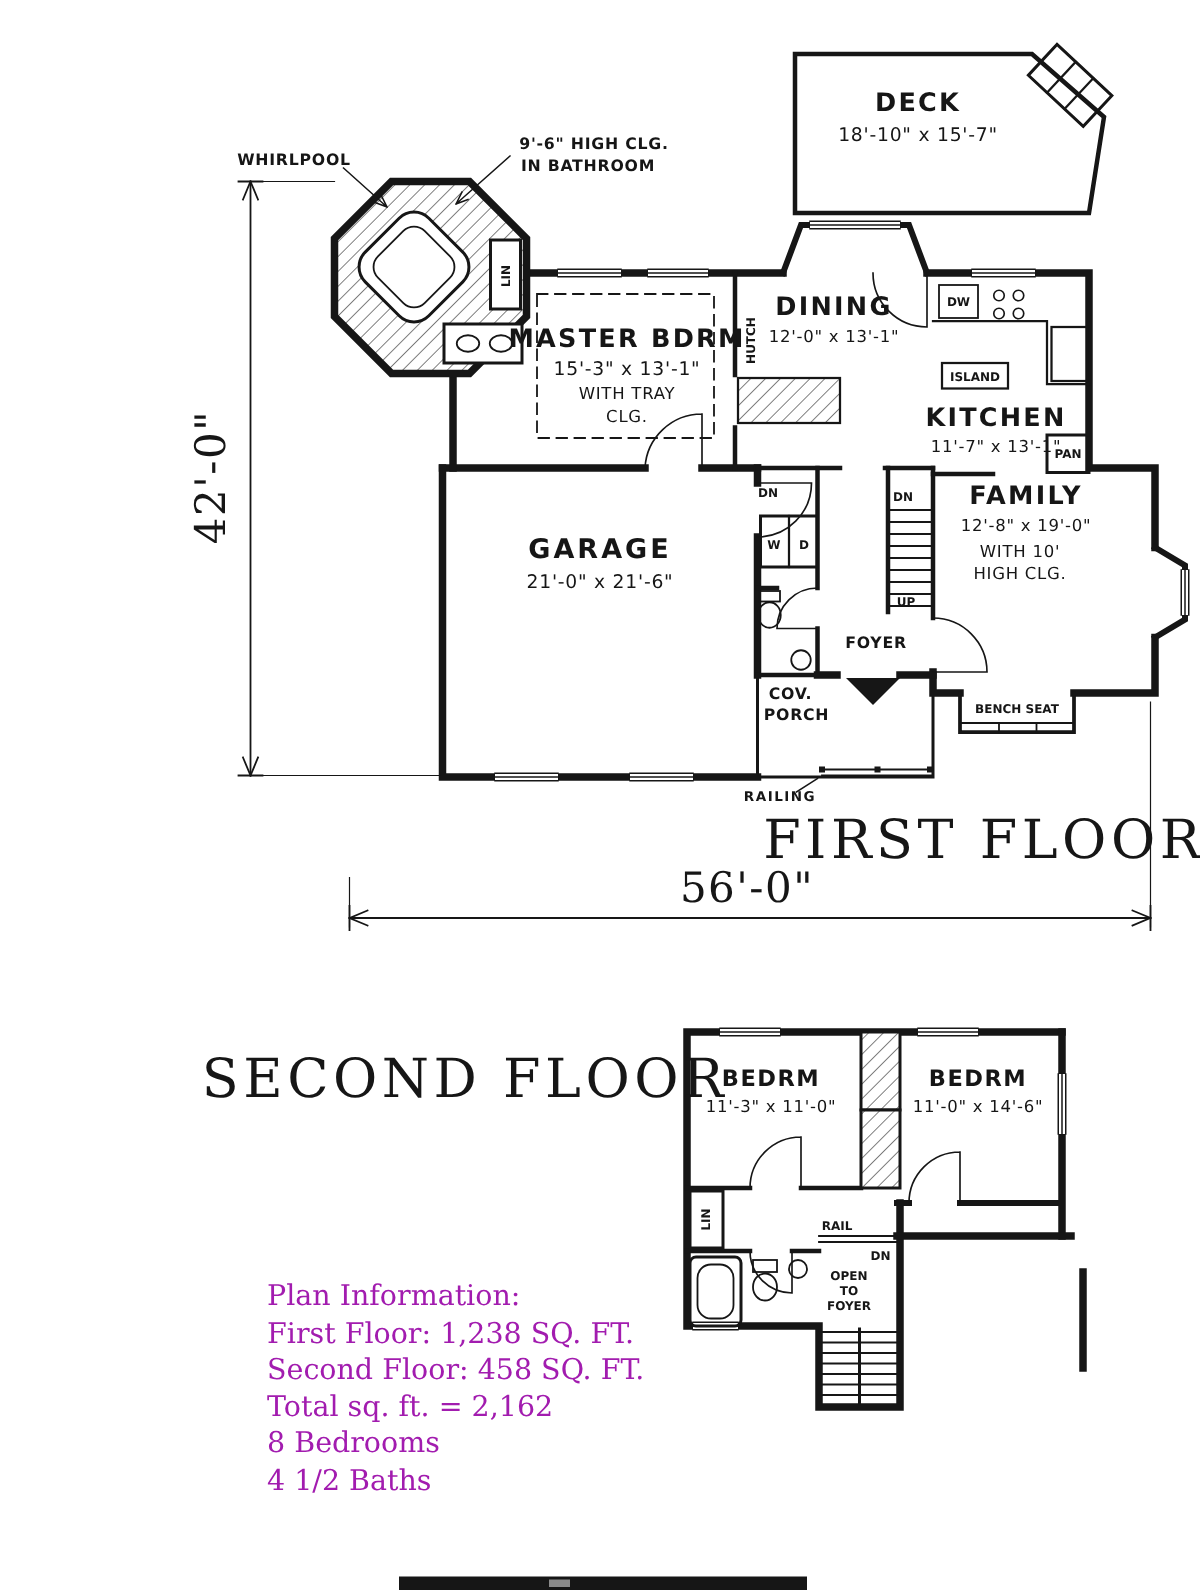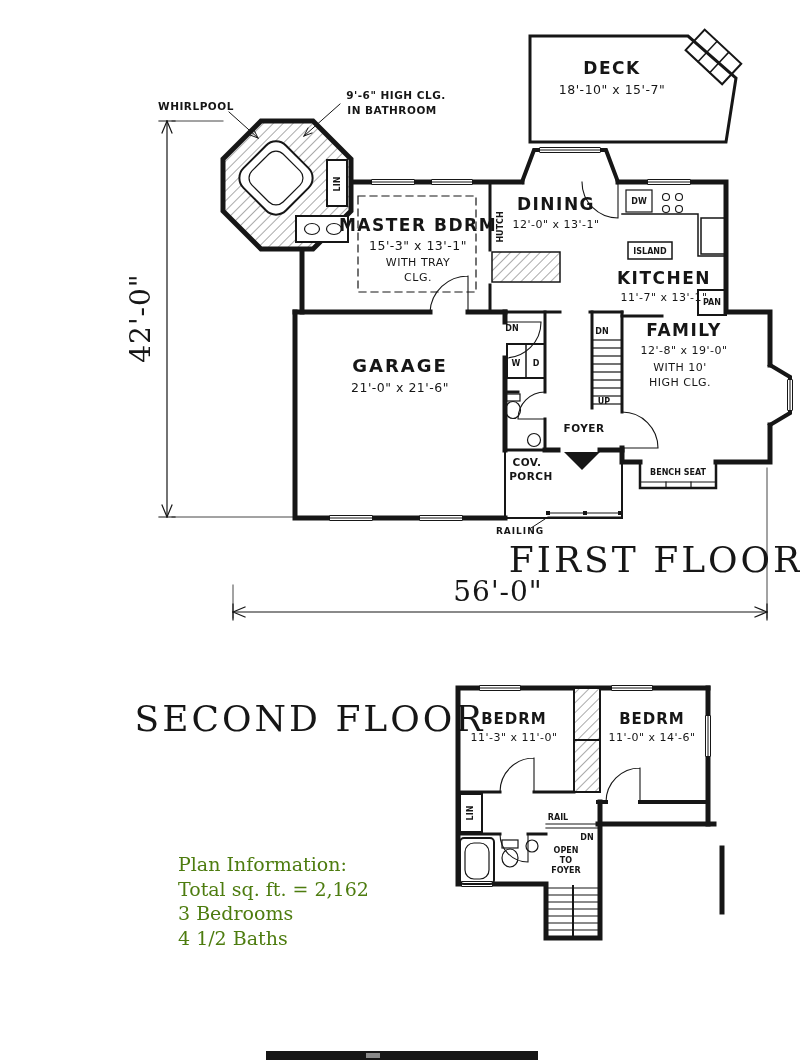--- a/index.html
+++ b/index.html
@@ -12,21 +12,21 @@
   .t-room-sm { font:bold 15px "DejaVu Sans",sans-serif; letter-spacing:1px; }
   .t-size    { font:12.5px "DejaVu Sans",sans-serif; letter-spacing:0.5px; }
   .t-size-sm { font:11px "DejaVu Sans",sans-serif; letter-spacing:0.5px; }
   .t-note    { font:11px "DejaVu Sans",sans-serif; letter-spacing:0.5px; }
   .t-tiny    { font:bold 8px "DejaVu Sans",sans-serif; }
   .t-tiny9   { font:bold 9px "DejaVu Sans",sans-serif; letter-spacing:1px; }
   .t-call    { font:bold 10.5px "DejaVu Sans",sans-serif; letter-spacing:0.5px; }
   .t-title   { font:36px "DejaVu Serif",serif; letter-spacing:3px; }
   .t-dim     { font:28px "DejaVu Serif",serif; letter-spacing:1px; }
   .info-block { position:absolute; left:178px; top:852px; font-family:"DejaVu Serif",serif;
-                font-size:19px; line-height:24.5px; color:#4d7c0f; }
+                font-size:19px; line-height:24.5px; color:#a21caf; }
   .scale-bar { position:absolute; left:266px; top:1051px; width:272px; height:9px; background:#161616; }
   .scale-notch { position:absolute; left:100px; top:2px; width:14px; height:5px; background:#8a8a8a; }
 </style>
 </head>
 <body>
 
 <div id="canvas">
 
 <svg width="800" height="1063" viewBox="0 0 800 1063">
   <defs>
@@ -329,22 +329,24 @@
     <text x="558" y="820" class="t-tiny">RAIL</text>
     <text x="587" y="840" class="t-tiny">DN</text>
     <text x="566" y="853" class="t-tiny">OPEN</text>
     <text x="566" y="863" class="t-tiny">TO</text>
     <text x="566" y="873" class="t-tiny">FOYER</text>
   </g>
 </svg>
 
 <div class="info-block">
   <div>Plan Information:</div>
+  <div>First Floor: 1,238 SQ. FT.</div>
+  <div>Second Floor: 458 SQ. FT.</div>
   <div>Total sq. ft. = 2,162</div>
-  <div>3 Bedrooms</div>
+  <div>8 Bedrooms</div>
   <div>4 1/2 Baths</div>
 </div>
 
 <div class="scale-bar">
   <div class="scale-notch"></div>
 </div>
 
 </div>
 
 </body></html>

